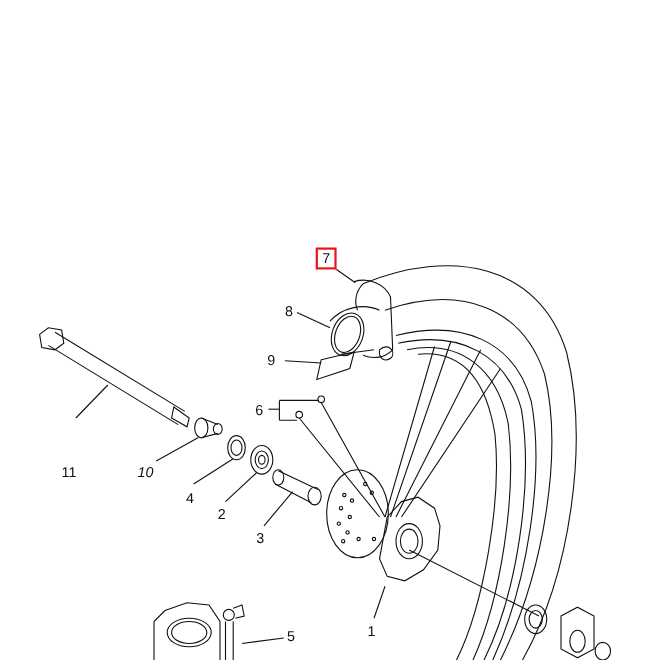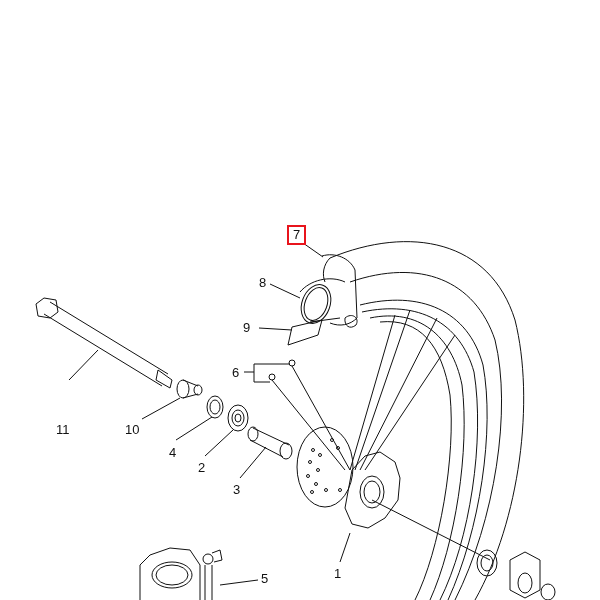--- a/index.html
+++ b/index.html
@@ -126,21 +126,21 @@
     <line x1="142" y1="419" x2="180" y2="398"></line>
     <line x1="176" y1="440" x2="212" y2="417"></line>
     <line x1="205" y1="456" x2="233" y2="430"></line>
     <line x1="240" y1="478" x2="266" y2="447"></line>
     <line x1="340" y1="562" x2="350" y2="533"></line>
     <line x1="258" y1="580" x2="220" y2="585"></line>
   </g>
 </svg>
 
 <div class="callout" style="left:56px;top:400px;margin-top:23px;">11</div>
-<div class="callout" style="left:125px;top:423px;">10</div>
+<div class="callout" style="left:125px;top:423px;font-style:italic;">10</div>
 <div class="callout" style="left:169px;top:446px;">4</div>
 <div class="callout" style="left:198px;top:461px;">2</div>
 <div class="callout" style="left:233px;top:483px;">3</div>
 <div class="callout" style="left:232px;top:366px;">6</div>
 <div class="callout highlight" style="left:287px;top:225px;">7</div>
 <div class="callout" style="left:259px;top:276px;">8</div>
 <div class="callout" style="left:243px;top:321px;">9</div>
 <div class="callout" style="left:334px;top:567px;">1</div>
 <div class="callout" style="left:261px;top:572px;">5</div>
 

